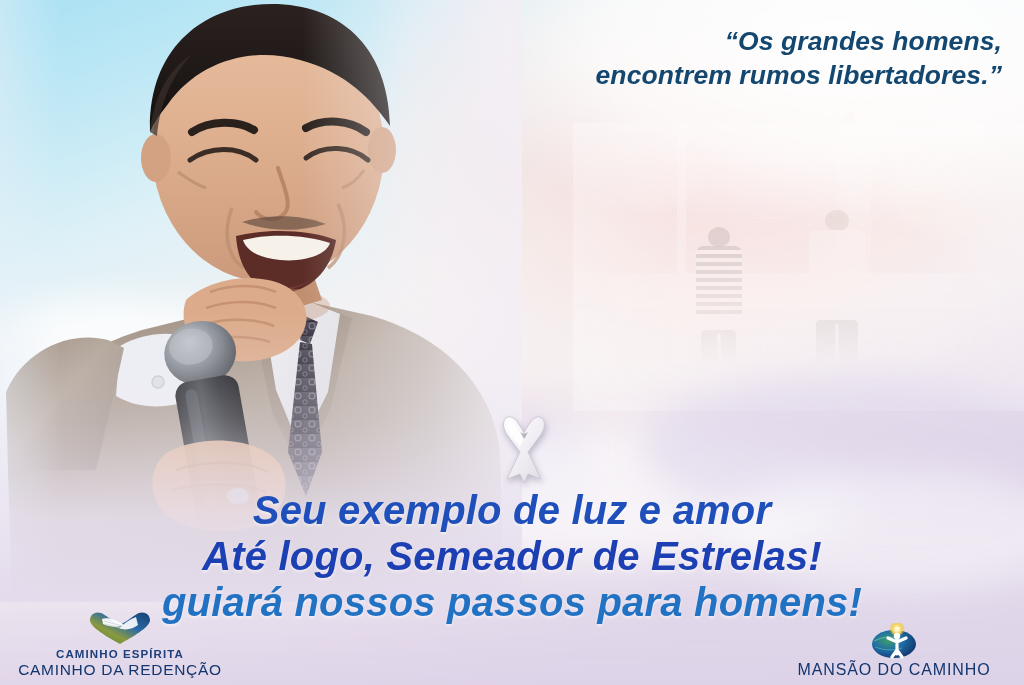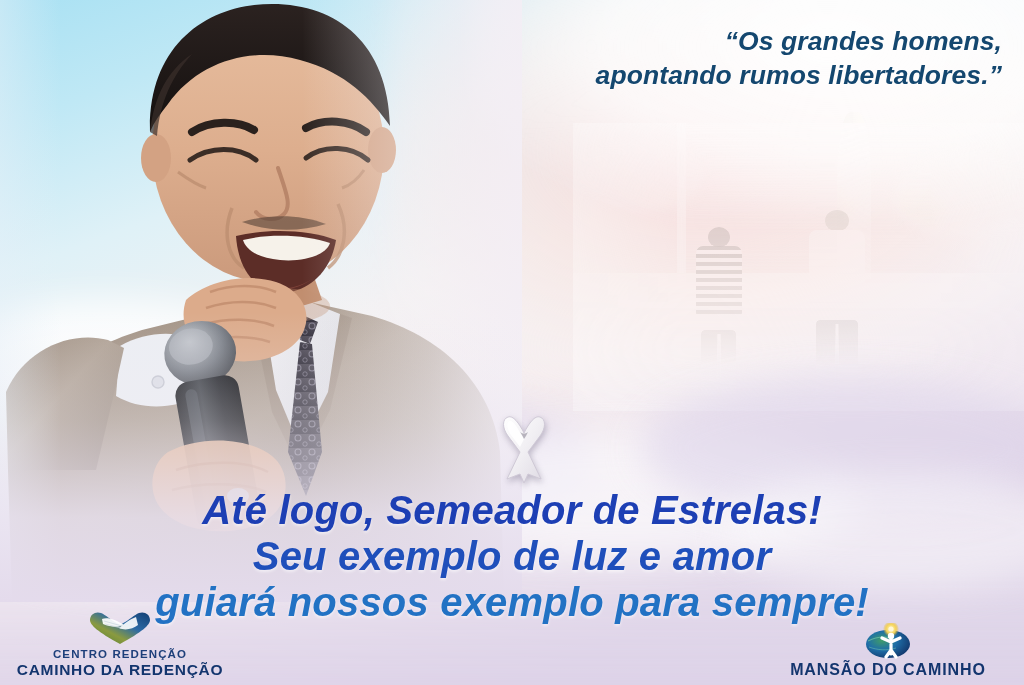--- a/index.html
+++ b/index.html
@@ -263,38 +263,38 @@
   .tl2 { font-size: 40px; line-height: 46px; color: #1f4fbb; }
   .tl3 { font-size: 40px; line-height: 46px; color: #2272c4; }
 
   
   .logo {
     position: absolute;
     bottom: 6px;
     text-align: center;
   }
   .logo-left  { left: 4px;  width: 232px; }
-  .logo-right { right: 20px; width: 232px; }
+  .logo-right { right: 14px; width: 232px; }
   .logo-mark {
     height: 36px;
     margin-bottom: 2px;
     display: flex;
     align-items: center;
     justify-content: center;
   }
   .logo-t1 {
     font-size: 11.5px;
     font-weight: 700;
     letter-spacing: 1.1px;
     color: #1d3f7a;
     line-height: 13px;
   }
   .logo-t2 {
     font-size: 15.5px;
-    font-weight: 700;
+    font-weight: 400;
     letter-spacing: .7px;
     color: #13356e;
     line-height: 18px;
   }
   .logo-right .logo-t2 { font-size: 16px; letter-spacing: .9px; }
 </style>
 </head>
 <body>
 
 <div id="poster">
@@ -443,64 +443,64 @@
                C236 538 186 534 164 512 C146 494 150 464 168 452 Z" fill="#e3b494" opacity=".92"></path>
       <path d="M176 470 C206 460 246 460 268 472" stroke="#c49272" stroke-width="2.5" fill="none" opacity=".55"></path>
       <path d="M172 490 C202 482 244 482 266 492" stroke="#c49272" stroke-width="2.5" fill="none" opacity=".5"></path>
       <ellipse cx="238" cy="496" rx="11" ry="8" fill="#d9dadf" opacity=".75"></ellipse>
     </svg>
     <div class="portrait-fade"></div>
   </div>
 
   <div class="quote">
     <div class="quote-line">“Os grandes homens,</div>
-    <div class="quote-line">apontando rumos libertadores.”</div>
+    <div class="quote-line">encontrem rumos libertadores.”</div>
   </div>
 
   <div class="ribbon">
     <svg width="70" height="74" viewBox="0 0 70 74">
       <defs>
         <linearGradient id="ribG" x1="0" y1="0" x2="1" y2="1">
           <stop offset="0" stop-color="#ffffff"></stop>
           <stop offset=".5" stop-color="#f1eff3"></stop>
           <stop offset="1" stop-color="#dedae3"></stop>
         </linearGradient>
       </defs>
       <path d="M35 22 C30 12 24 4 19 6 C13 8 13 17 19 25 L31 41 L18 68 L31 63 L35 72 L39 63 L52 68 L39 41 L51 25
                C57 17 57 8 51 6 C46 4 40 12 35 22 Z" fill="url(#ribG)" stroke="#cfc9d6" stroke-width="1"></path>
       <path d="M30 20 C27 14 23 9 20 10 C17 12 18 18 22 24 L31 36 L35 28 Z" fill="#ffffff" opacity=".85"></path>
       <path d="M35 28 C33 24 32 22 31 21 C34 23 36 23 39 21 C38 23 37 25 35 28 Z" fill="#8e8898" opacity=".6"></path>
     </svg>
   </div>
 
   <div class="tribute">
+    <div class="tribute-line tl2">Seu exemplo de luz e amor</div>
     <div class="tribute-line tl1">Até logo, Semeador de Estrelas!</div>
-    <div class="tribute-line tl2">Seu exemplo de luz e amor</div>
-    <div class="tribute-line tl3">guiará nossos exemplo para sempre!</div>
+    <div class="tribute-line tl3">guiará nossos passos para homens!</div>
   </div>
 
   <div class="logo logo-left">
     <div class="logo-mark">
       <svg width="64" height="34" viewBox="0 0 64 34">
         <defs>
           <linearGradient id="heartG" x1="0" y1="1" x2="1" y2="0">
             <stop offset="0" stop-color="#4c7a3a"></stop>
             <stop offset=".35" stop-color="#8a9a3f"></stop>
             <stop offset=".62" stop-color="#2c6aa5"></stop>
             <stop offset="1" stop-color="#133f73"></stop>
           </linearGradient>
         </defs>
         <path d="M32 33 C10 21 2 14 2 9 C2 3 8 0 13 2 C18 4 21 8 32 14 C43 8 46 4 51 2 C56 0 62 3 62 9 C62 14 54 21 32 33 Z" fill="url(#heartG)"></path>
         <path d="M14 8 C20 6 28 9 36 14 C30 17 22 16 15 13 Z" fill="#ffffff" opacity=".92"></path>
         <path d="M48 6 C42 8 36 13 31 17 C37 20 45 18 50 14 Z" fill="#ffffff" opacity=".9"></path>
         <path d="M16 10 L34 15" stroke="#cfd9e2" stroke-width="1" opacity=".8"></path>
         <path d="M17 13 L33 17" stroke="#cfd9e2" stroke-width="1" opacity=".7"></path>
       </svg>
     </div>
-    <div class="logo-t1">CENTRO REDENÇÃO</div>
+    <div class="logo-t1">CAMINHO ESPÍRITA</div>
     <div class="logo-t2">CAMINHO DA REDENÇÃO</div>
   </div>
 
   <div class="logo logo-right">
     <div class="logo-mark">
       <svg width="60" height="36" viewBox="0 0 60 36">
         <defs>
           <radialGradient id="globeG" cx=".36" cy=".38" r=".75">
             <stop offset="0" stop-color="#3f9c6a"></stop>
             <stop offset=".45" stop-color="#1f6fa8"></stop>

